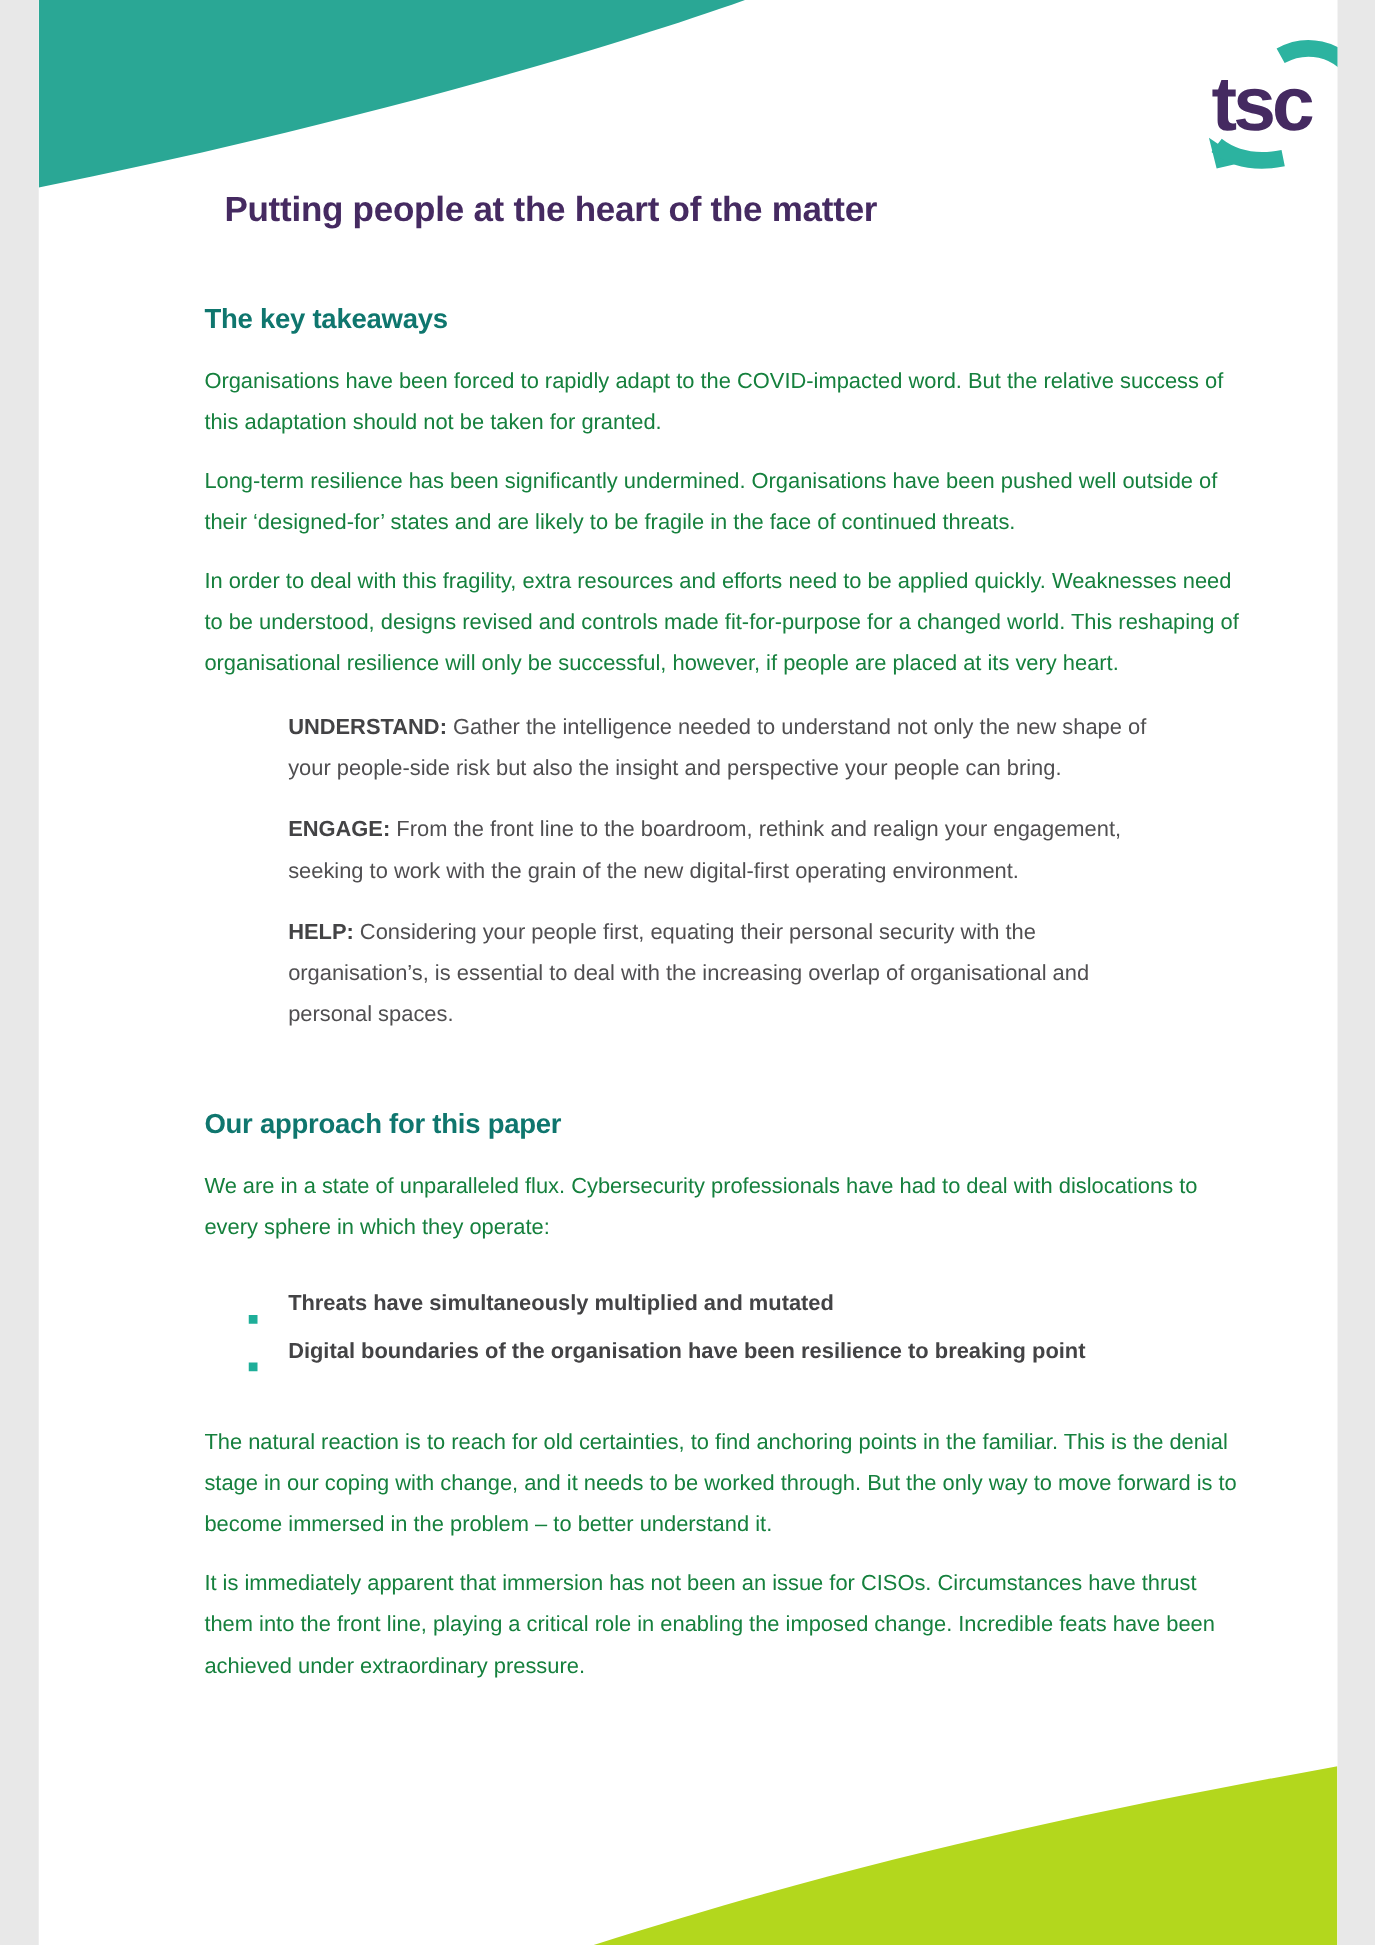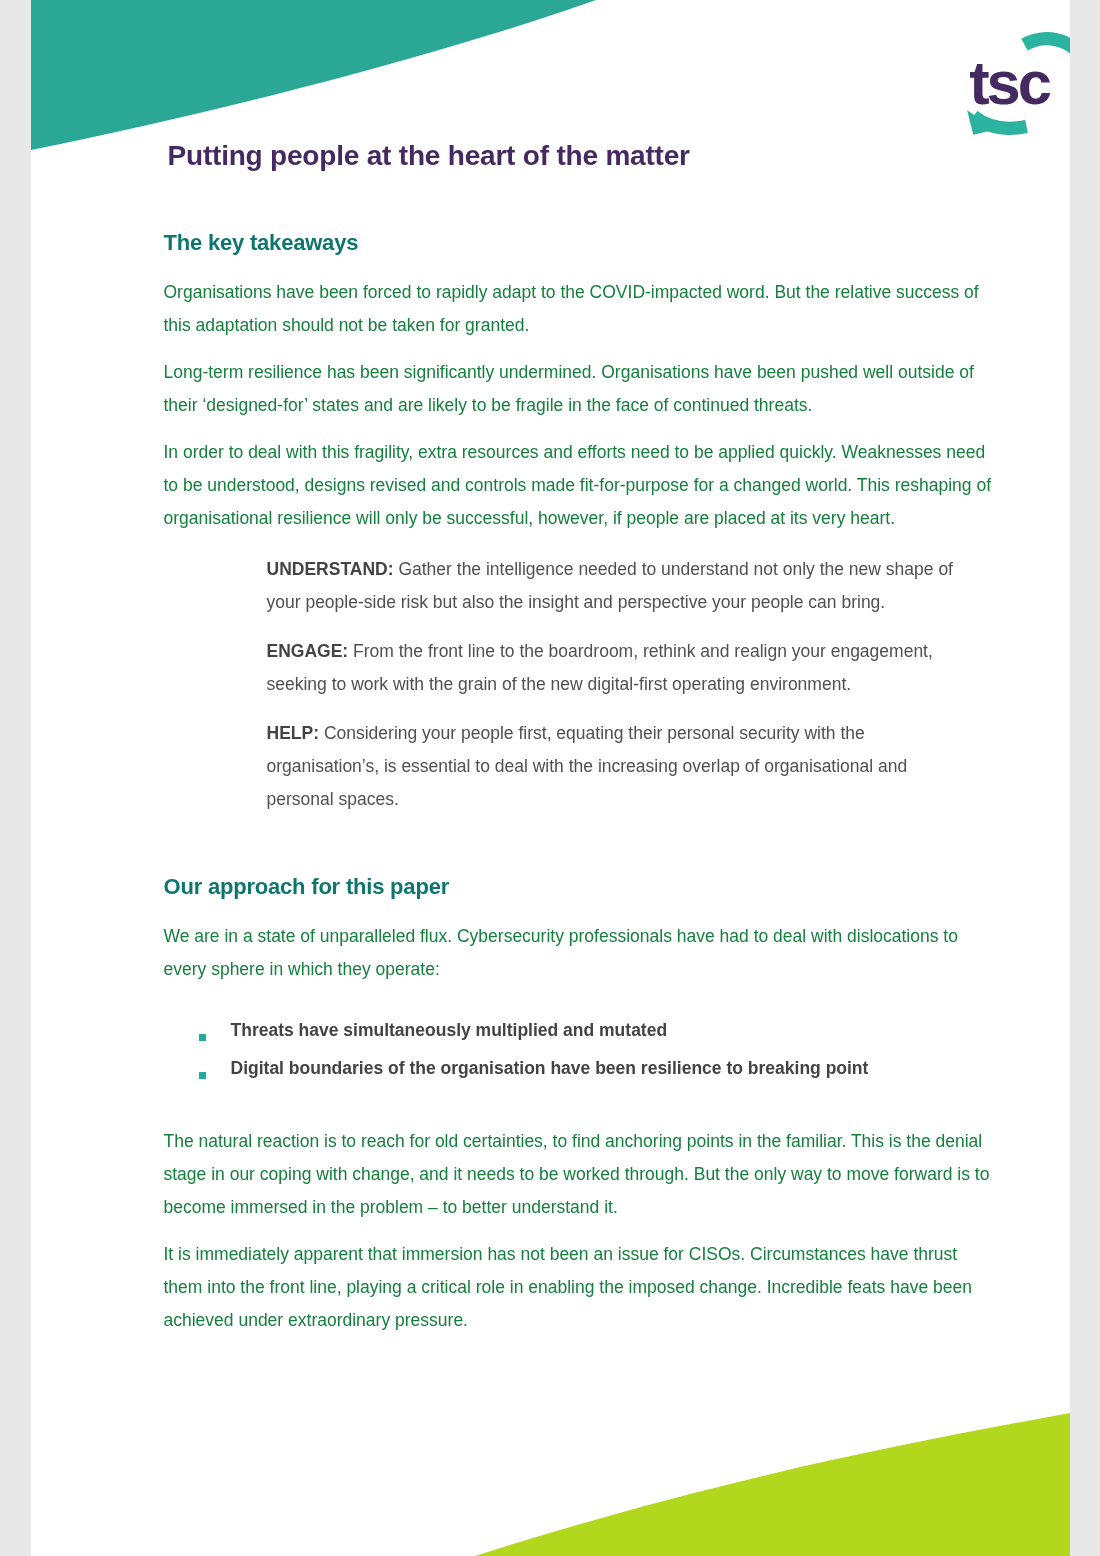--- a/index.html
+++ b/index.html
@@ -18,46 +18,46 @@
 
   .logo { position:absolute; top:28px; left:930px; width:128px; height:108px; }
 
   .content {
     position:absolute;
     left:133px; top:0;
     width:833px;
     padding-top:136px;
   }
   h1.page-title {
-    margin:4px;
+    margin:16px;
     font-size:28px;
     font-weight:700;
     color:#452a61;
     letter-spacing:-0.2px;
   }
   h2.section-heading {
     margin:58px 0 20px 0;
     font-size:22px;
     font-weight:700;
     color:#0f766e;
     letter-spacing:-0.2px;
   }
   p.body-para {
     margin:0 0 14px 0;
     font-size:17.5px;
     line-height:33px;
     color:#15803d;
   }
-  .callouts { margin:18px 0 24px 103px; max-width:700px; }
+  .callouts { margin:18px 0 24px 67px; max-width:700px; }
   p.callout { margin:0 0 16px 0; font-size:17.5px; line-height:33px; color:#504f51; }
   .callout-label { font-weight:700; color:#434345; }
 
   ul.bullets { list-style:none; margin:28px 0 40px 0; padding:0 0 0 35px; }
   ul.bullets li {
-    display:flex; align-items:center;
+    display:flex; align-items:flex-end;
     margin:0 0 5px 0;
     font-size:17.5px; line-height:33px;
     font-weight:700; color:#434345;
   }
   .bullet-square {
     flex:none;
     width:7px; height:7px;
     margin:13px 25px 0 0;
     background:#1eae99;
   }

